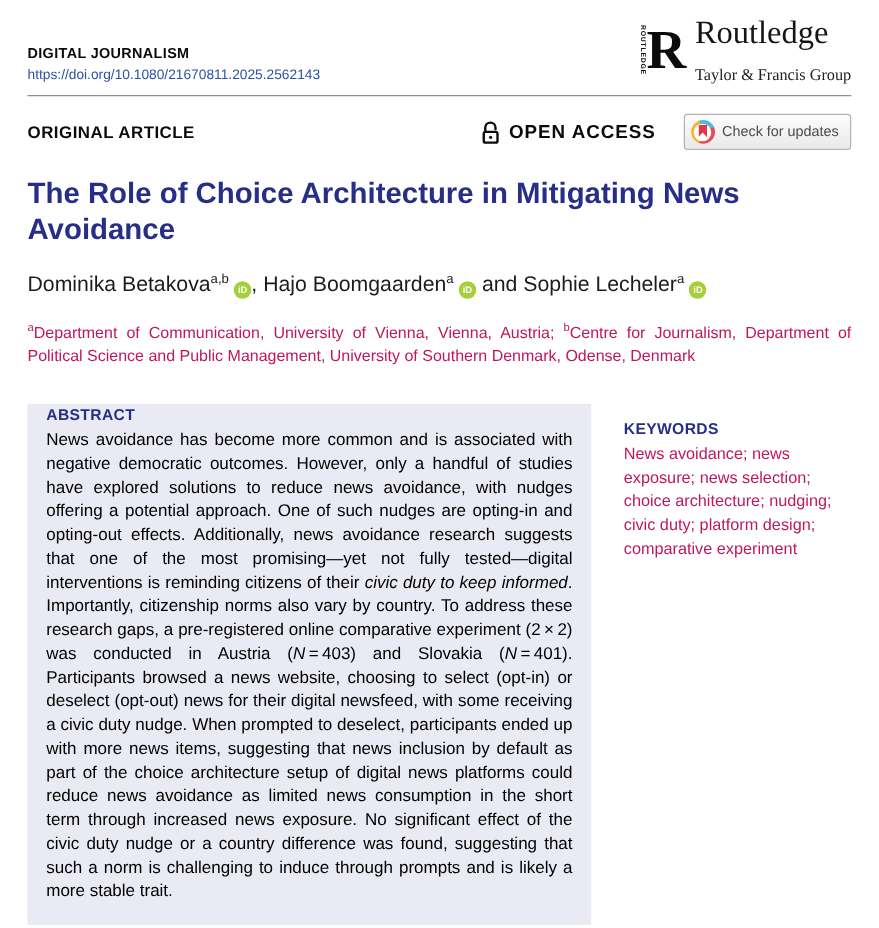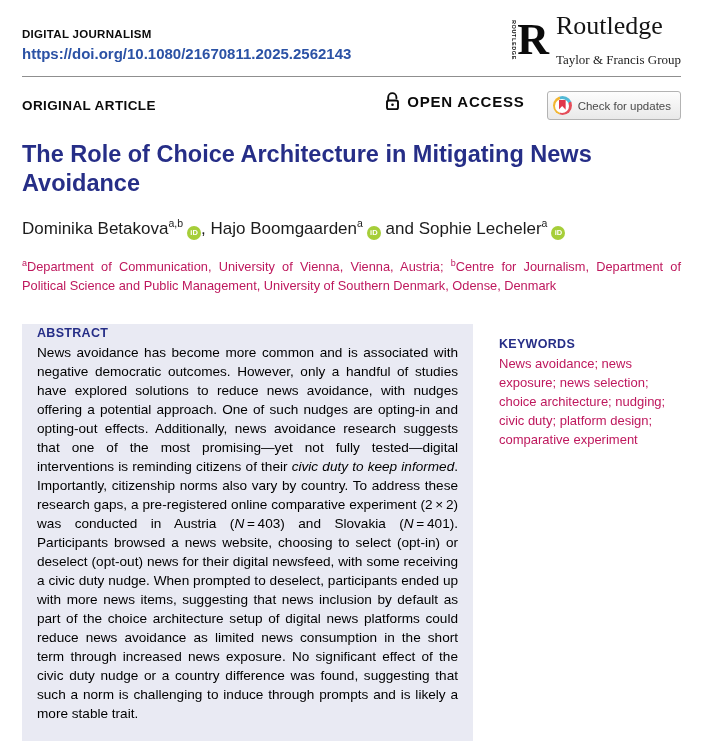--- a/index.html
+++ b/index.html
@@ -1,36 +1,36 @@
 <!DOCTYPE html>
 <html><head>
 <meta charset="utf-8">
 <style>
   * { margin:0; padding:0; box-sizing:border-box; }
   html,body { width:703px; height:742px; background:#ffffff; font-family:"Liberation Sans", sans-serif; color:#111; }
   .page { position:relative; width:703px; height:742px; padding:14px 22px 0 22px; overflow:hidden; }
 
   
-  .masthead { display:flex; justify-content:space-between; align-items:center; }
+  .masthead { display:flex; justify-content:space-between; align-items:flex-end; }
   .journal-name { font-size:11.5px; font-weight:700; letter-spacing:.3px; color:#0b0b0b; padding-top:8px; }
-  .doi-link { display:inline-block; margin-top:5px; font-size:15px; font-weight:700; color:#2b52a5; text-decoration:none; }
+  .doi-link { display:inline-block; margin-top:5px; font-size:11px; font-weight:400; color:#2b52a5; text-decoration:none; }
   .logo-block { display:flex; align-items:center; gap:7px; margin-top:-2px; }
   .logo-mark { display:flex; align-items:center; }
   .logo-vertical { writing-mode:vertical-rl; font-size:5.5px; font-weight:700; letter-spacing:.6px; color:#0b0b0b; line-height:1; margin-right:1px; }
   .logo-r { font-family:"Liberation Serif", serif; font-weight:700; font-size:44px; line-height:.85; color:#0b0b0b; }
   .logo-text { display:flex; flex-direction:column; }
   .logo-name { font-family:"Liberation Serif", serif; font-size:26px; line-height:1.05; color:#151515; }
   .logo-tagline { font-family:"Liberation Serif", serif; font-size:13px; color:#222; margin-top:13px; }
 
   .rule { border:none; border-top:1.2px solid #8f8f8f; margin-top:8px; }
 
   
   .meta-row { display:flex; justify-content:space-between; align-items:center; margin-top:14px; }
   .article-type { font-size:13.5px; font-weight:700; letter-spacing:.4px; color:#0b0b0b; }
-  .meta-right { display:flex; align-items:flex-start; gap:22px; }
+  .meta-right { display:flex; align-items:center; gap:22px; }
   .oa-badge { display:flex; align-items:center; gap:7px; }
   .oa-text { font-size:15px; font-weight:600; letter-spacing:.8px; color:#0b0b0b; }
   .check-btn { display:flex; align-items:center; gap:6px; border:1px solid #b3b3b3; border-radius:3px;
                background:linear-gradient(#fdfdfd,#e9e9e9); padding:4px 9px 4px 5px; cursor:pointer; }
   .check-label { font-size:11.5px; color:#4a4a4a; }
   .cm-outer { position:relative; width:19px; height:19px; border-radius:50%; flex:0 0 auto;
               background:conic-gradient(from 200deg, #f2b632 0deg 140deg, #51b8d5 140deg 225deg, #e44d5a 225deg 360deg); }
   .cm-inner { position:absolute; inset:2.5px; background:#fff; border-radius:50%; }
   .cm-book { position:absolute; left:6px; top:3.5px; width:7px; height:10px; background:#e0374b;
              clip-path:polygon(0 0,100% 0,100% 100%,50% 62%,0 100%); }

